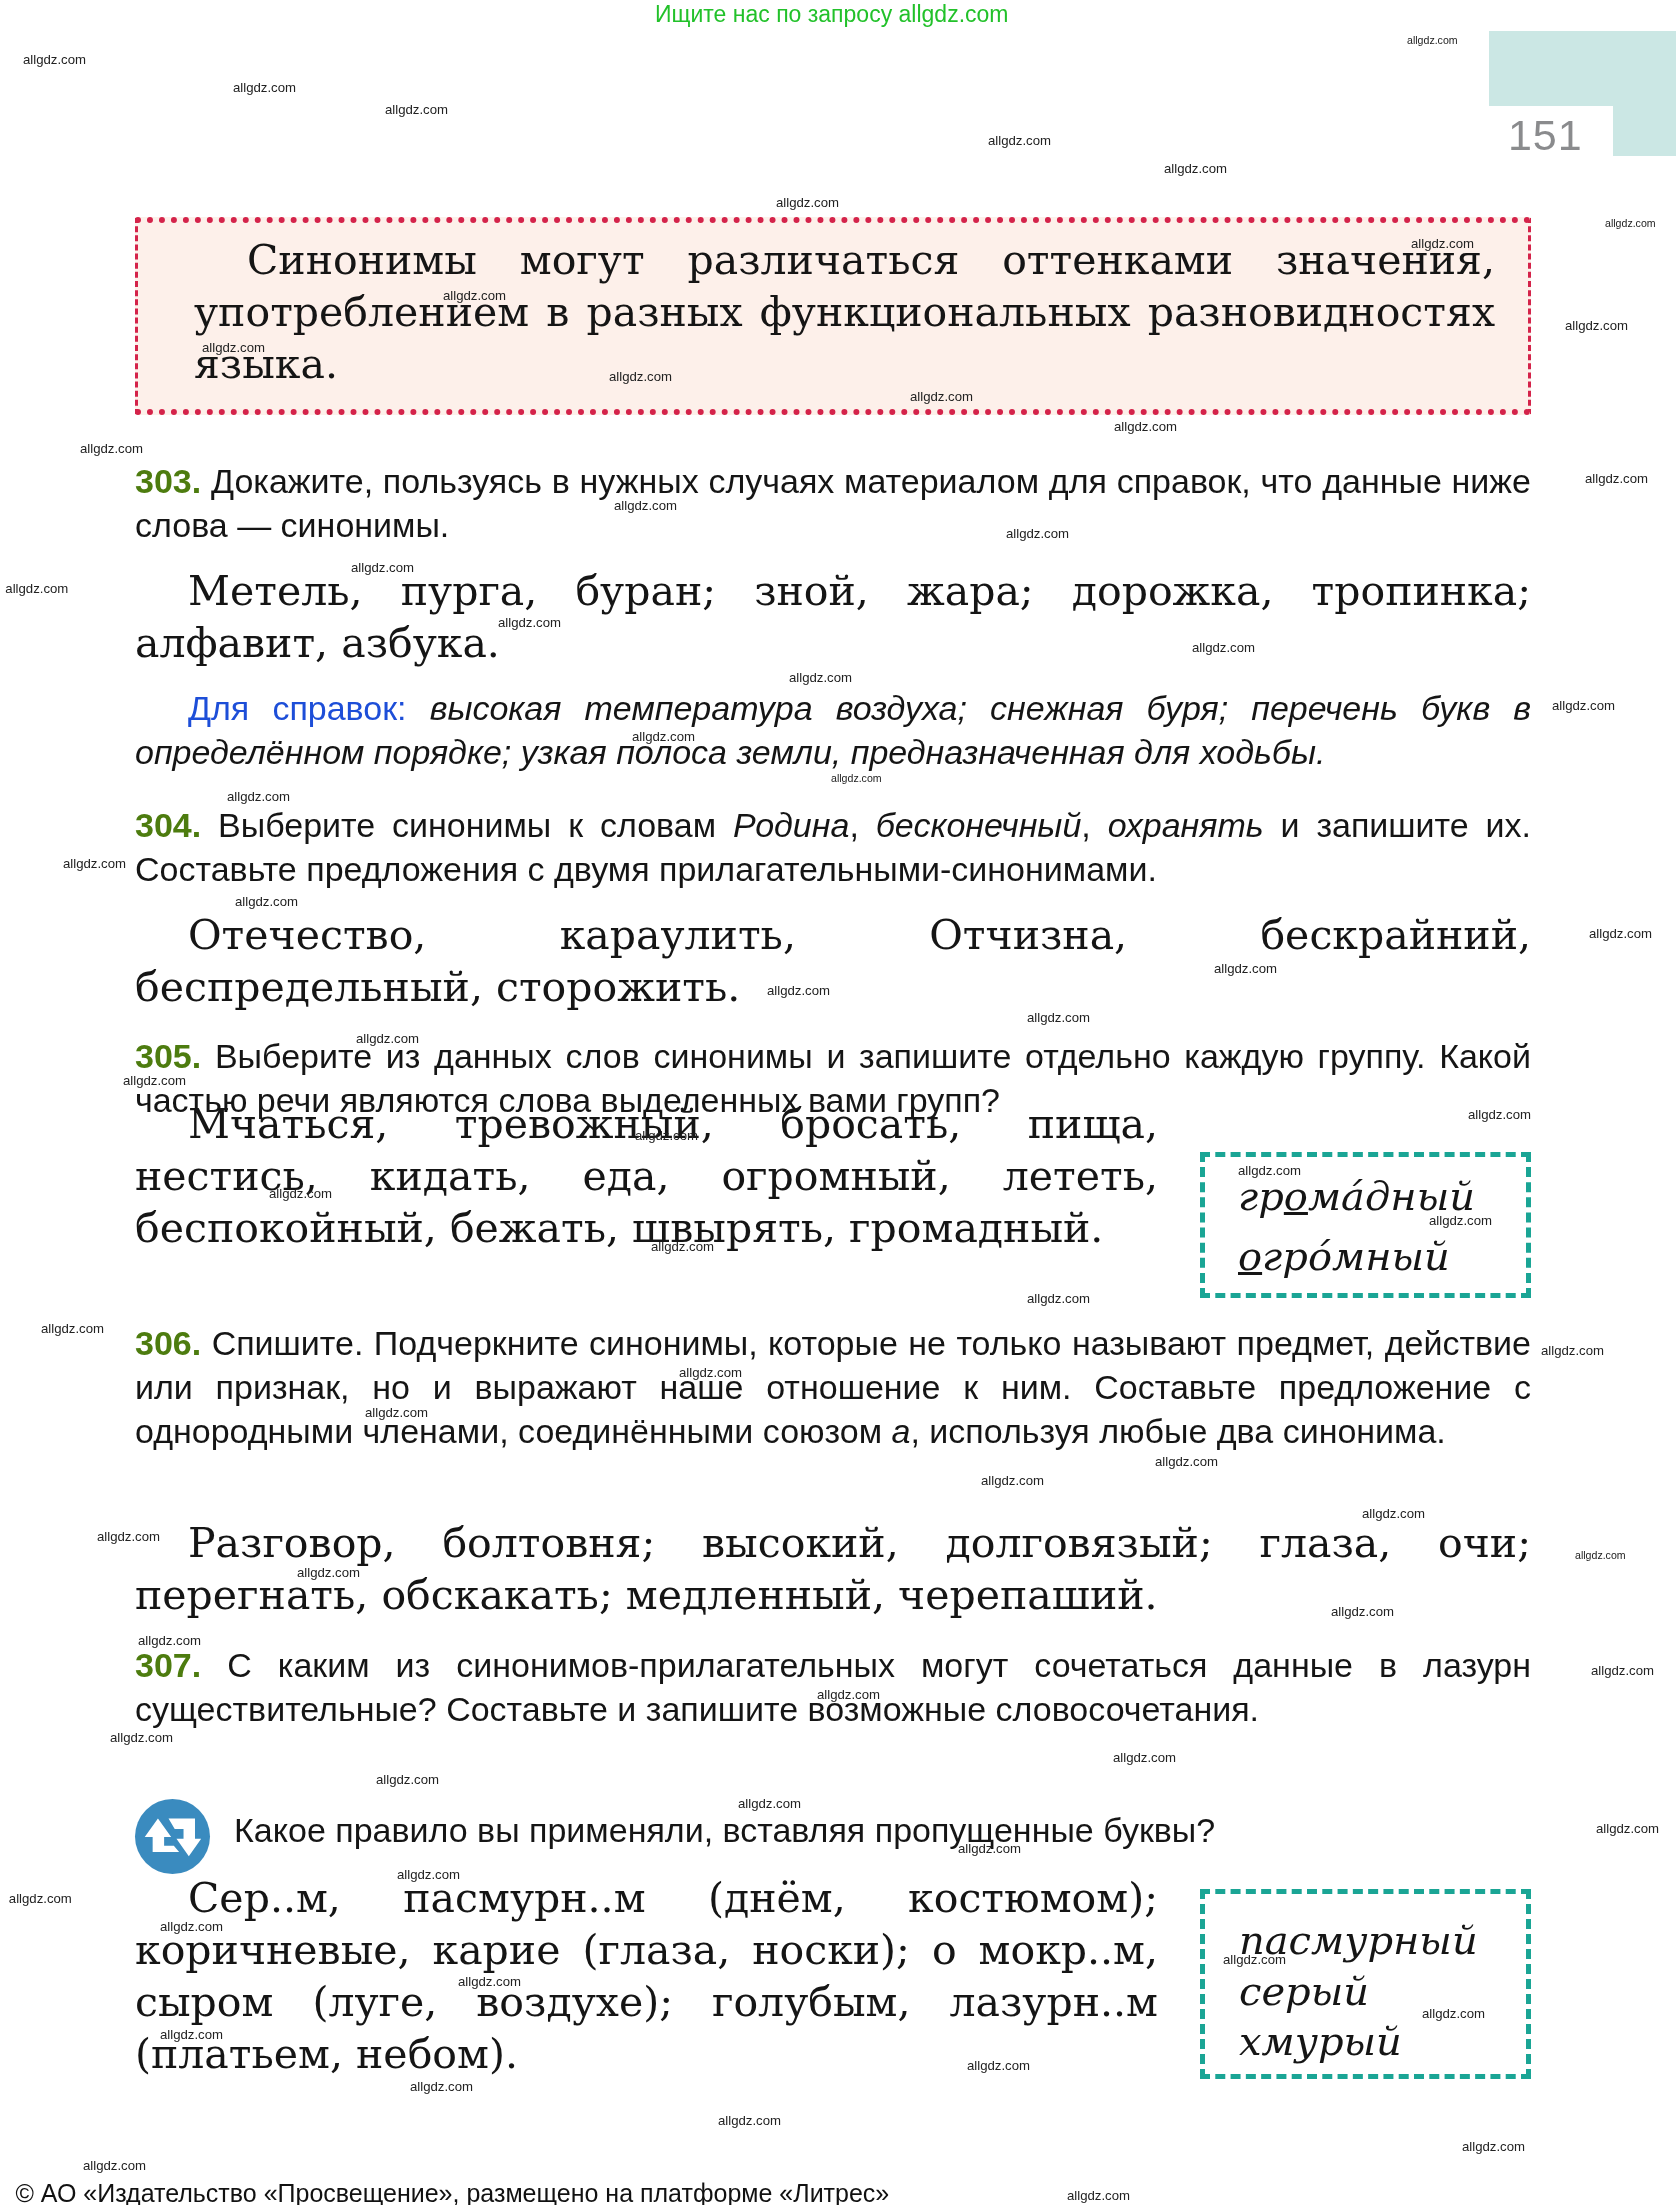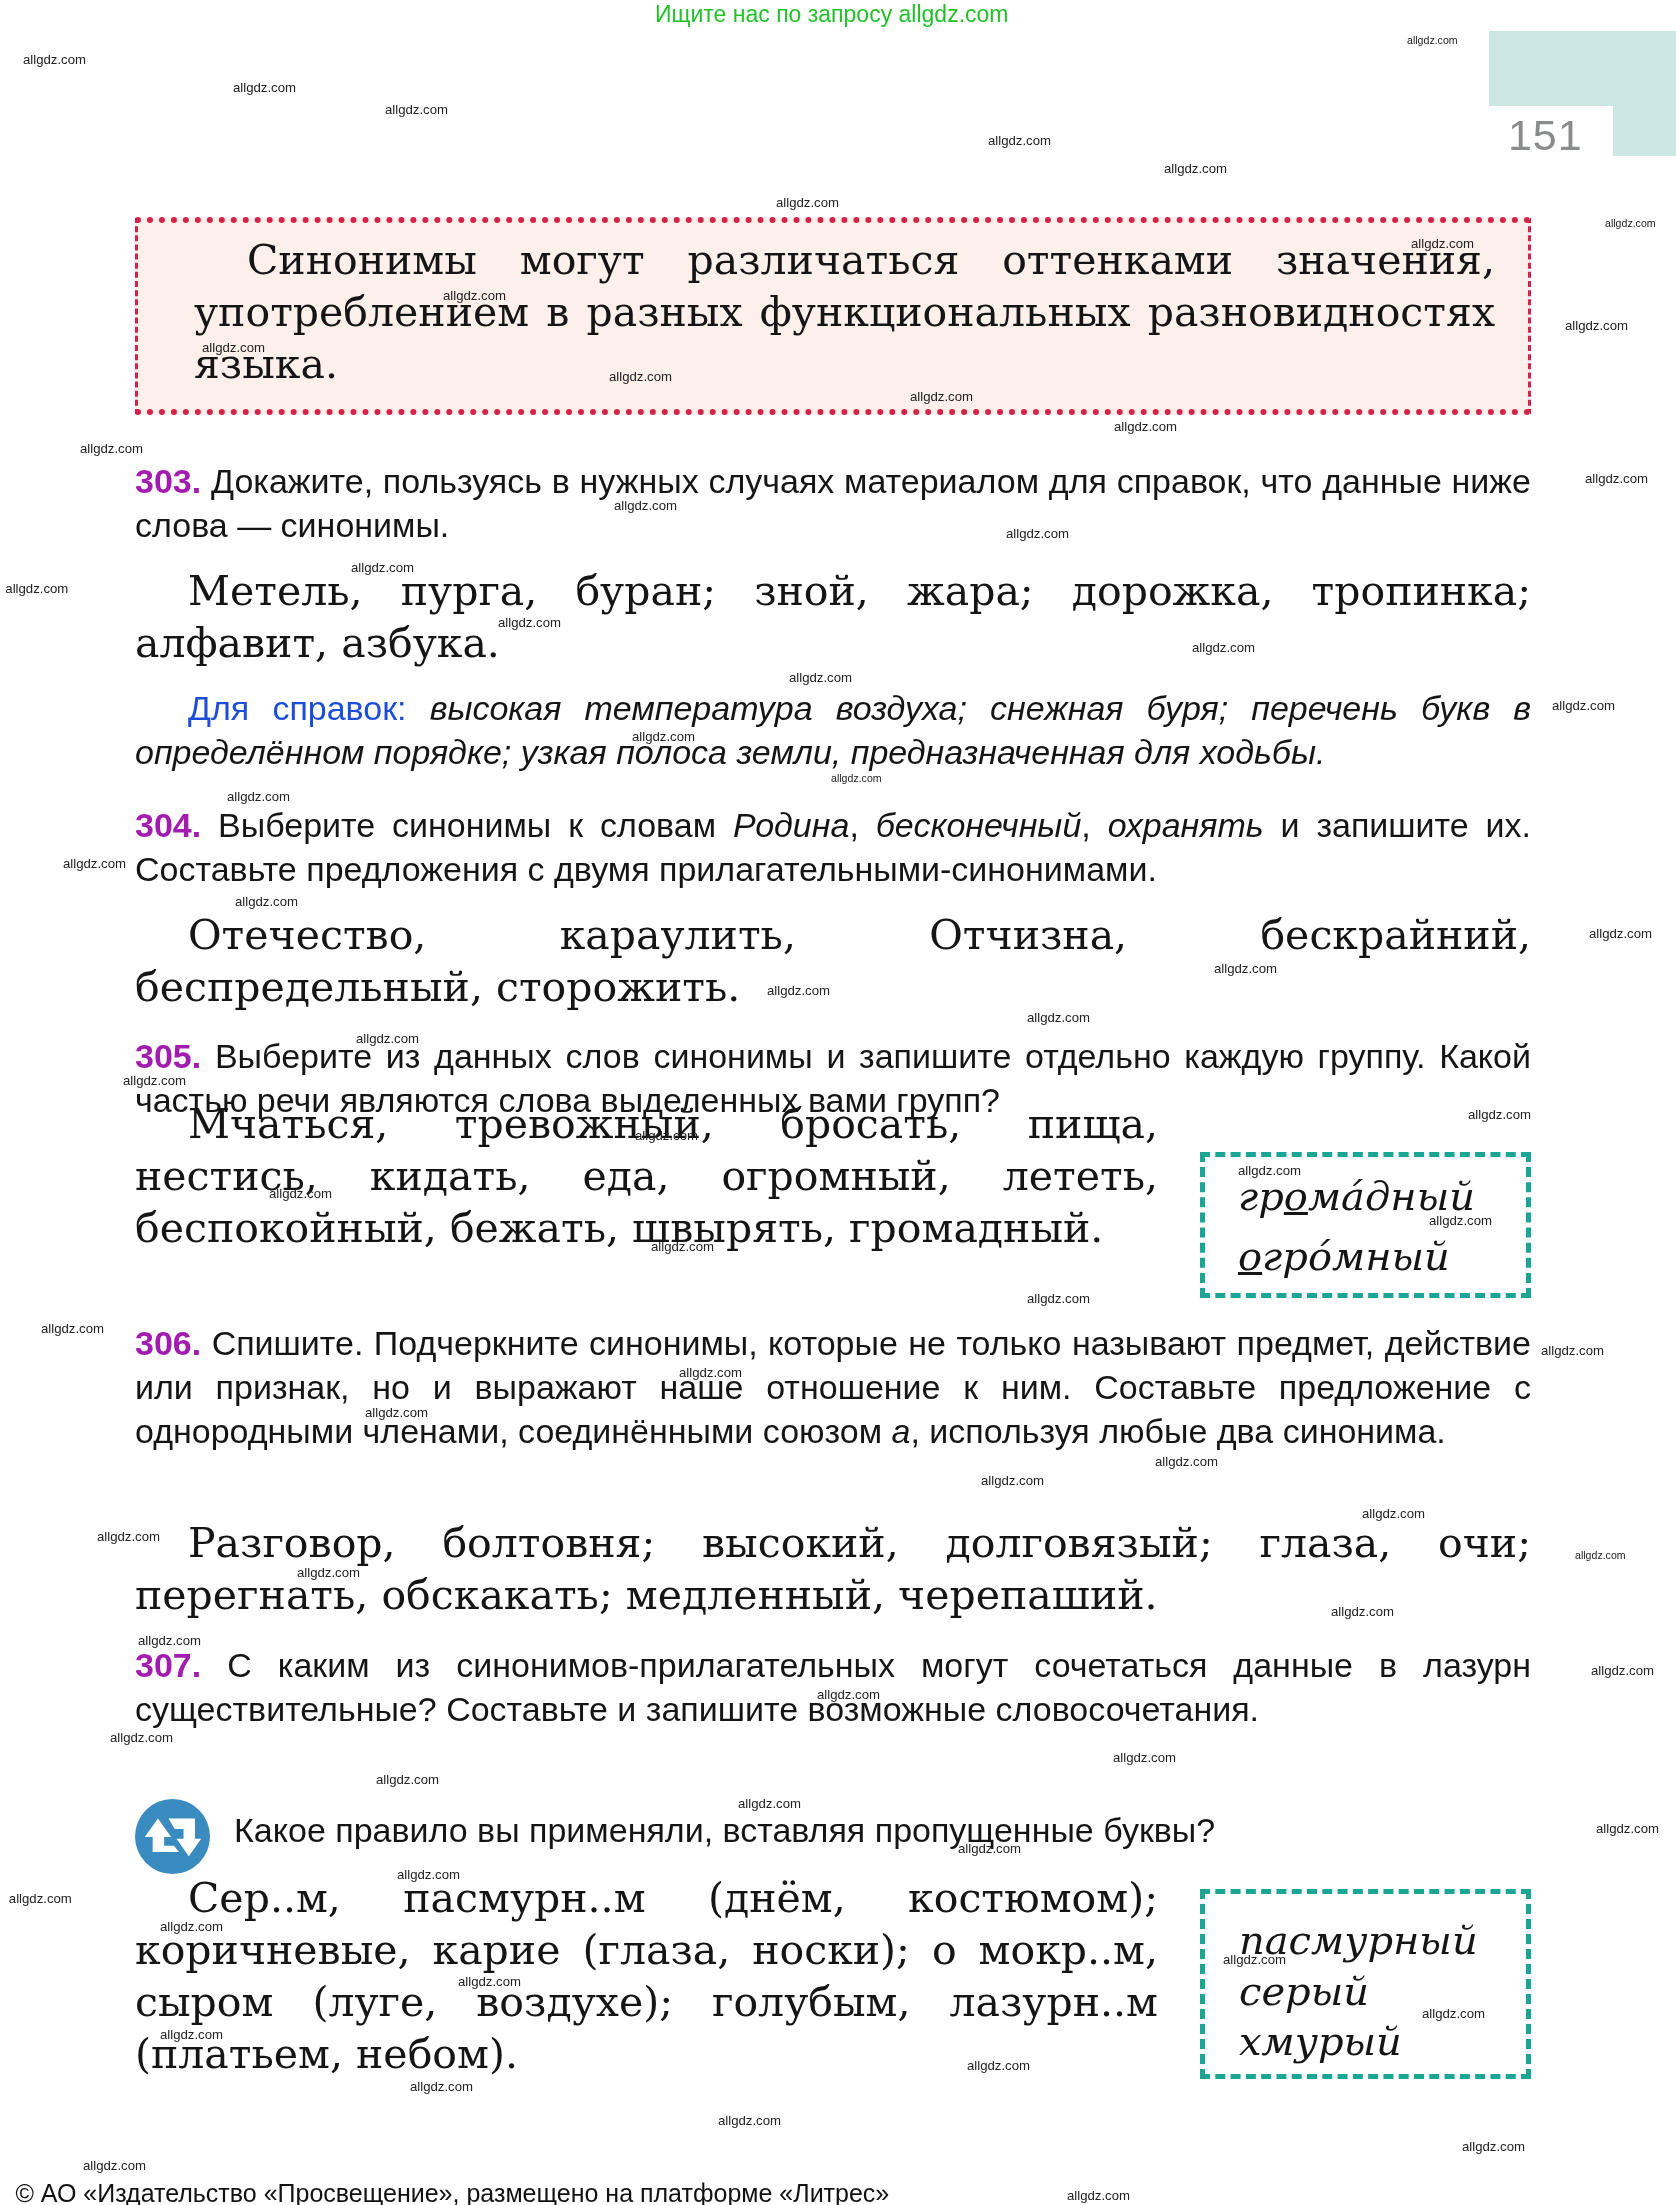--- a/index.html
+++ b/index.html
@@ -7,21 +7,21 @@
   .abs { position: absolute; }
   .top-banner { left: 655px; top: 0.9px; font-size: 23px; color: #22c12a; font-family: "Liberation Sans", sans-serif; }
   .tab-block { left: 1489px; top: 31px; width: 187px; height: 75px; background: #cbe7e4; }
   .tab-block2 { left: 1613px; top: 31px; width: 63px; height: 125px; background: #cbe7e4; }
   .page-num { left: 1508px; top: 111px; font-size: 43px; font-weight: normal; color: #8a8b8d; font-family: "Liberation Sans", sans-serif; letter-spacing: 0.9px; }
   .rule-box { left: 135px; top: 217px; width: 1396px; height: 198px; background: #fdf0ea; box-sizing: border-box;
     border-top: 6.2px dotted #d4234a; border-bottom: 6.2px dotted #d4234a; border-left: 3.1px dashed #d4234a; border-right: 3.1px dashed #d4234a; }
   .rule-text { left: 194px; top: 234px; width: 1301px; font-family: "DejaVu Serif", serif; font-size: 41px; line-height: 52px; color: #151515; text-align: justify; }
   .serif-big { font-family: "DejaVu Serif", serif; font-size: 41px; line-height: 52px; color: #151515; }
   .sans-task { font-family: "Liberation Sans", sans-serif; font-size: 34px; line-height: 44px; color: #151515; }
-  .num { color: #a21caf; font-weight: bold; }
+  .num { color: #4d7c0f; font-weight: bold; }
   .teal { color: #1d4ed8; }
   .ital { font-style: italic; }
   .block { left: 135px; width: 1396px; }
   .indent { text-indent: 53px; }
   .dash-box { box-sizing: border-box; border: 5.3px dashed #1aa595; }
   .hint-word { font-family: "DejaVu Serif", serif; font-style: italic; font-size: 40px; line-height: 52px; color: #151515; }
   .u { text-decoration: underline; text-decoration-thickness: 2.6px; }
   .wm { position: absolute; font-family: "Liberation Sans", sans-serif; font-size: 13.2px; color: #222; }
   .footer-copy { left: 15.4px; top: 2179px; font-size: 25px; color: #111; }
   .icon-circle { left: 135px; top: 1799px; width: 75px; height: 75px; border-radius: 50%; background: #3a8bbf; }

